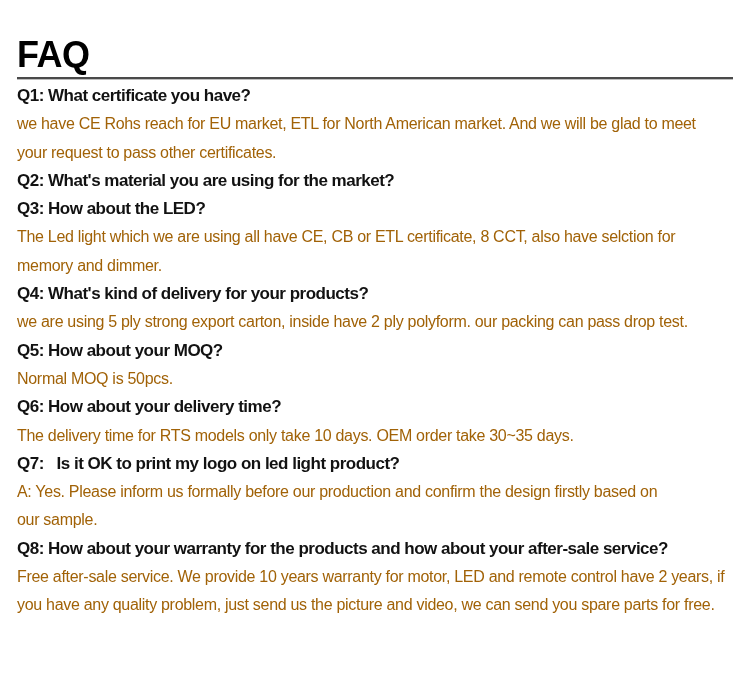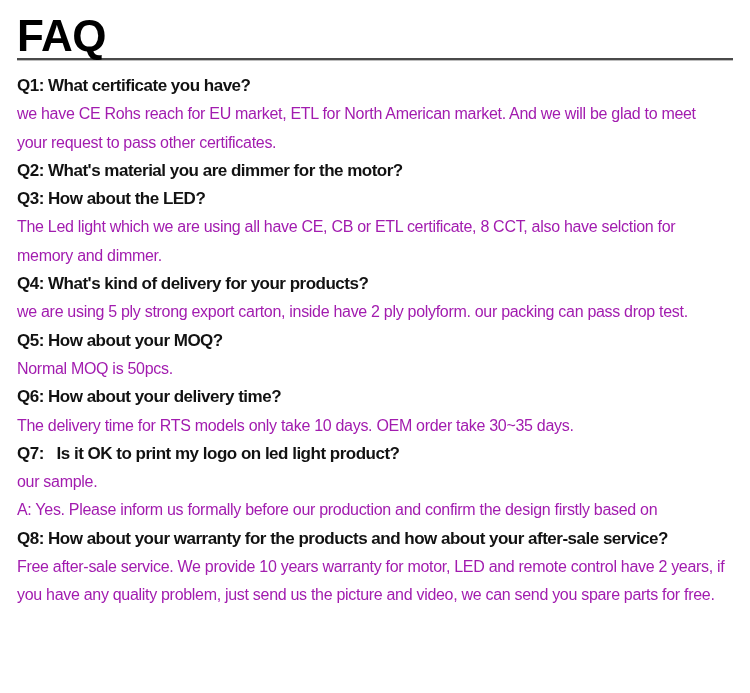--- a/index.html
+++ b/index.html
@@ -14,71 +14,71 @@
     font-family: "Liberation Sans", "DejaVu Sans", sans-serif;
     -webkit-font-smoothing: antialiased;
   }
   .container {
     padding: 0 17px;
     box-sizing: border-box;
     width: 750px;
   }
   .page-title {
     margin: 0;
-    padding-top: 17px;
-    font-size: 44px;
+    padding-top: 36px;
+    font-size: 36px;
     line-height: 38px;
     font-weight: 700;
     letter-spacing: -0.5px;
     color: #000000;
     white-space: pre;
   }
   .title-divider {
     margin-top: 3px;
     height: 2px;
     width: 100%;
     background: #4a4a4a;
     border-bottom: 1px solid #bdbdbd;
     box-sizing: content-box;
   }
   .faq-list {
-    margin-top: 11px;
+    margin-top: 2px;
   }
   .question {
     font-size: 17px;
     font-weight: 700;
     letter-spacing: -0.5px;
     color: #121212;
     line-height: 28.3px;
     white-space: pre;
   }
   .answer-line {
     font-size: 16px;
     font-weight: 400;
     letter-spacing: -0.3px;
-    color: #a21caf;
+    color: #a16207;
     line-height: 28.3px;
     white-space: pre;
   }
 </style>
 </head>
 <body>
 
 <main class="container">
   <h1 class="page-title">FAQ</h1>
   <div class="title-divider"></div>
   <section class="faq-list" id="faq-list">
   <div class="faq-item">
     <div class="question">Q1: What certificate you have?</div>
   <div class="answer-line">we have CE Rohs reach for EU market, ETL for North American market. And we will be glad to meet</div>
         <div class="answer-line">your request to pass other certificates.</div>
       </div>
 
   <div class="faq-item">
-    <div class="question">Q2: What's material you are dimmer for the motor?</div>
+    <div class="question">Q2: What's material you are using for the market?</div>
       </div>
 
   <div class="faq-item">
     <div class="question">Q3: How about the LED?</div>
   <div class="answer-line">The Led light which we are using all have CE, CB or ETL certificate, 8 CCT, also have selction for</div>
         <div class="answer-line">memory and dimmer.</div>
       </div>
 
   <div class="faq-item">
     <div class="question">Q4: What's kind of delivery for your products?</div>
@@ -90,22 +90,22 @@
   <div class="answer-line">Normal MOQ is 50pcs.</div>
       </div>
 
   <div class="faq-item">
     <div class="question">Q6: How about your delivery time?</div>
   <div class="answer-line">The delivery time for RTS models only take 10 days. OEM order take 30~35 days.</div>
       </div>
 
   <div class="faq-item">
     <div class="question">Q7:   Is it OK to print my logo on led light product?</div>
-  <div class="answer-line">our sample.</div>
-        <div class="answer-line">A: Yes. Please inform us formally before our production and confirm the design firstly based on</div>
+  <div class="answer-line">A: Yes. Please inform us formally before our production and confirm the design firstly based on</div>
+        <div class="answer-line">our sample.</div>
       </div>
 
   <div class="faq-item">
     <div class="question">Q8: How about your warranty for the products and how about your after-sale service?</div>
   <div class="answer-line">Free after-sale service. We provide 10 years warranty for motor, LED and remote control have 2 years, if</div>
         <div class="answer-line">you have any quality problem, just send us the picture and video, we can send you spare parts for free.</div>
       </div>
 </section>
 </main>
 

